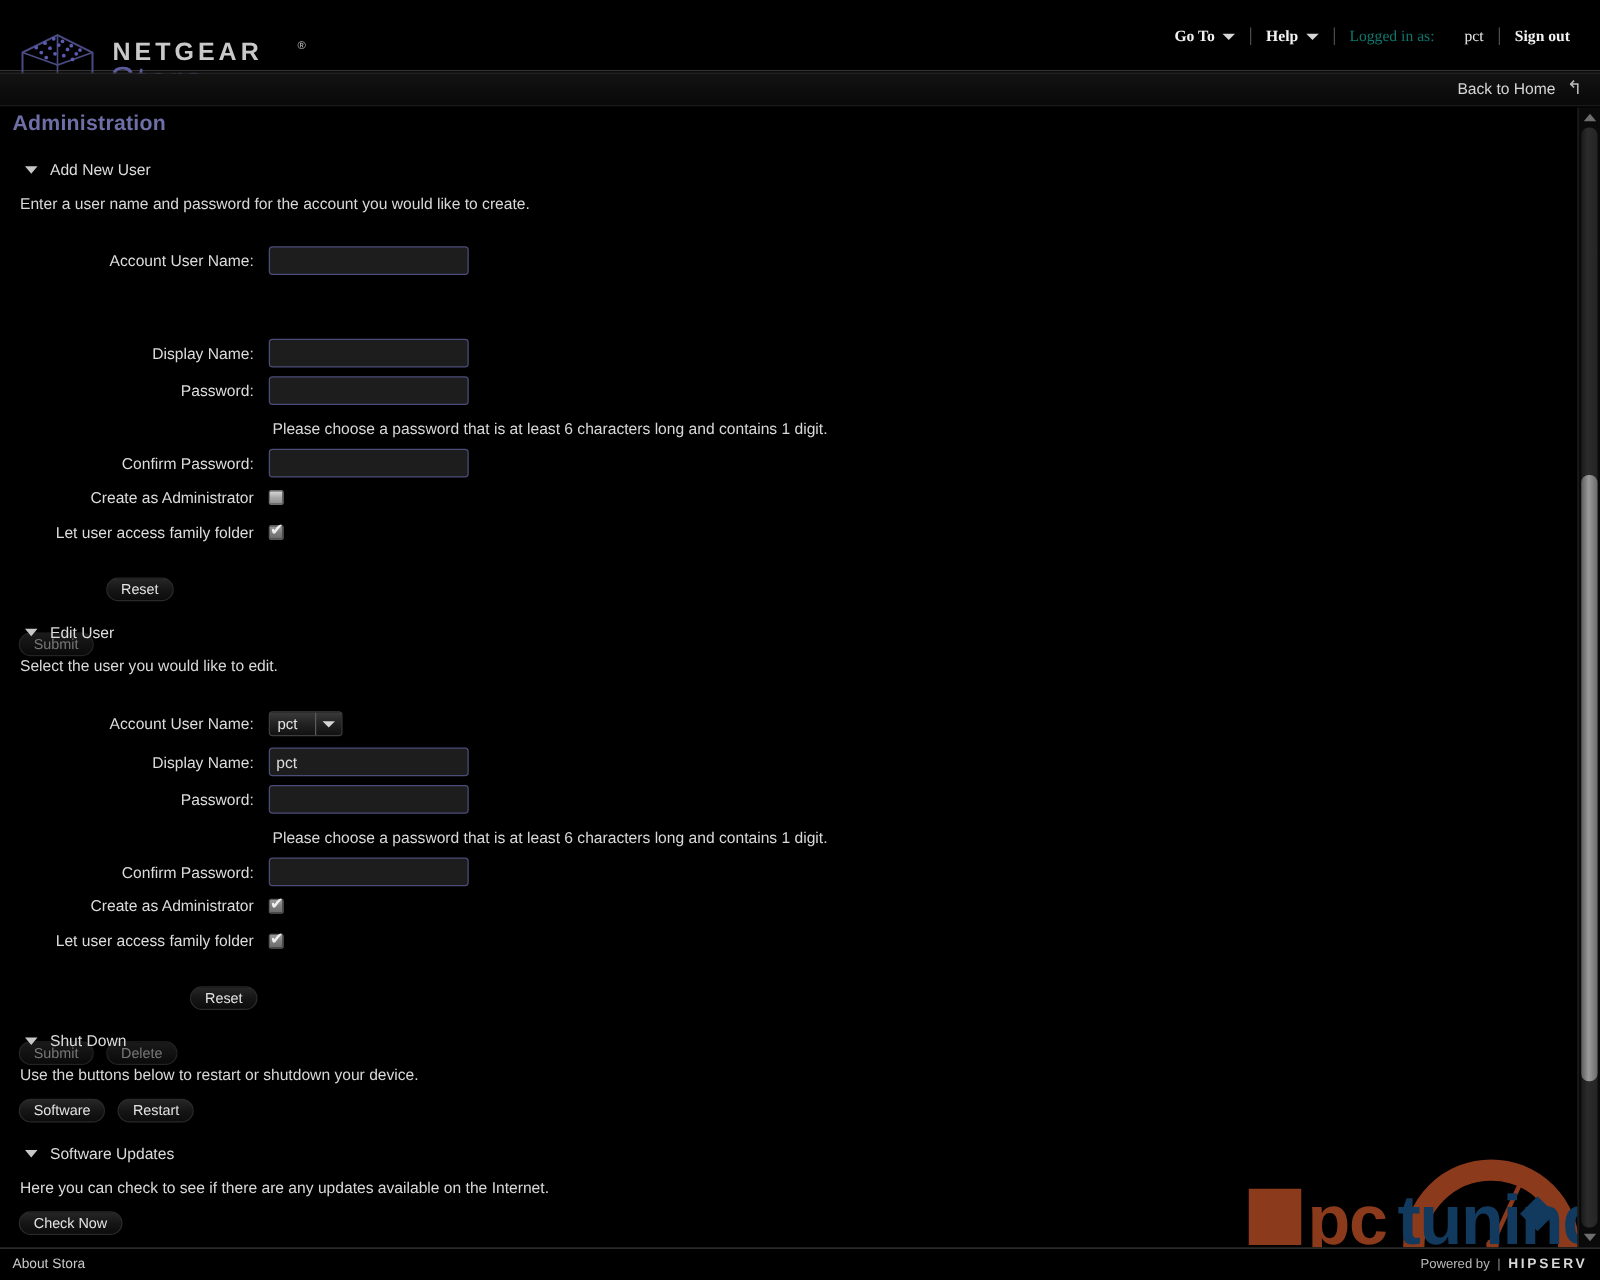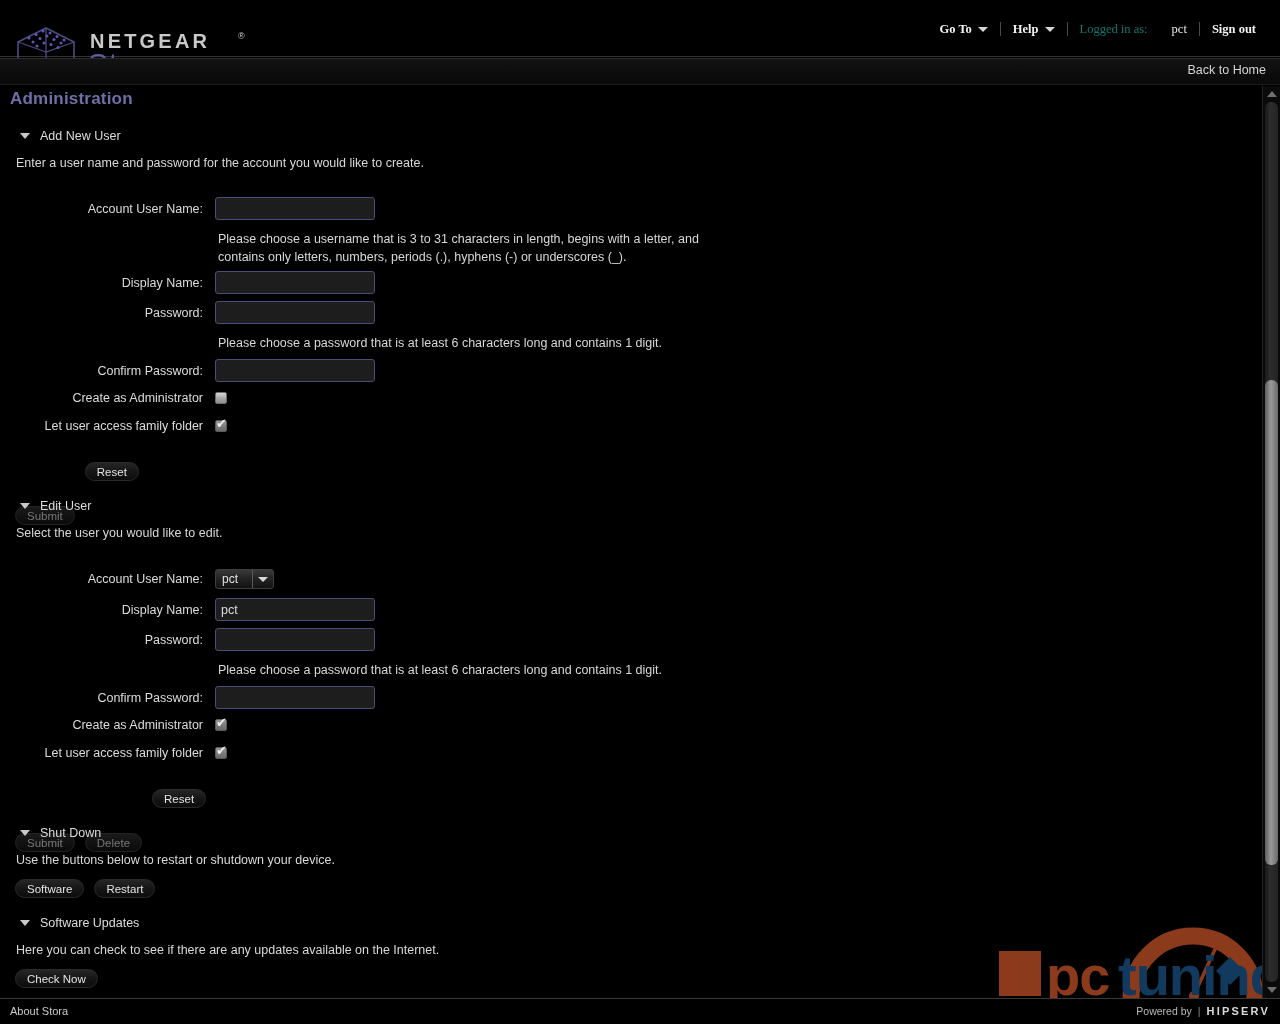--- a/index.html
+++ b/index.html
@@ -48,21 +48,21 @@
   
   .subbar {
     position: absolute; left: 0; top: 58px; width: 1280px; height: 27px;
     background: linear-gradient(to bottom, #131313 0%, #0d0d0d 55%, #090909 100%);
     border-top: 1px solid #2b2b2b;
     border-bottom: 1px solid #1b1b1b;
   }
   .back-home {
     position: absolute; right: 14px; top: 4px;
     display: flex; align-items: center; gap: 9px;
-    font-size: 12.5px; color: #d5d5d5; flex-direction: column;
+    font-size: 12.5px; color: #d5d5d5;
   }
   .back-arrow { font-size: 15px; color: #b9b9b9; line-height: 1; }
 
   
   .content {
     position: absolute; left: 0; top: 86px;
     width: 1262px; height: 912px;
     background: #000;
     overflow: hidden;
   }
@@ -297,21 +297,20 @@
     <span>Add New User</span>
   </div>
 
   <div style="position:absolute;left:16px;top:70px;" class="section-desc">Enter a user name and password for the account you would like to create.</div>
 
   <div class="row" style="position:absolute;left:15px;top:111px;">
     <div class="lbl">Account User Name:</div>
     <input class="txt" type="text" value="" style="">
   </div>
 
-  <div class="hint" style="position:absolute;left:218px;top:144px;width:530px;">Please choose a username that is 3 to 31 characters in length, begins with a letter, and contains only letters, numbers, periods (.), hyphens (-) or underscores (_).</div>
 
   <div class="row" style="position:absolute;left:15px;top:185px;">
     <div class="lbl">Display Name:</div>
     <input class="txt" type="text" value="" style="">
   </div>
 
   <div class="row" style="position:absolute;left:15px;top:215px;">
     <div class="lbl">Password:</div>
     <input class="txt" type="password" value="" style="">
   </div>

